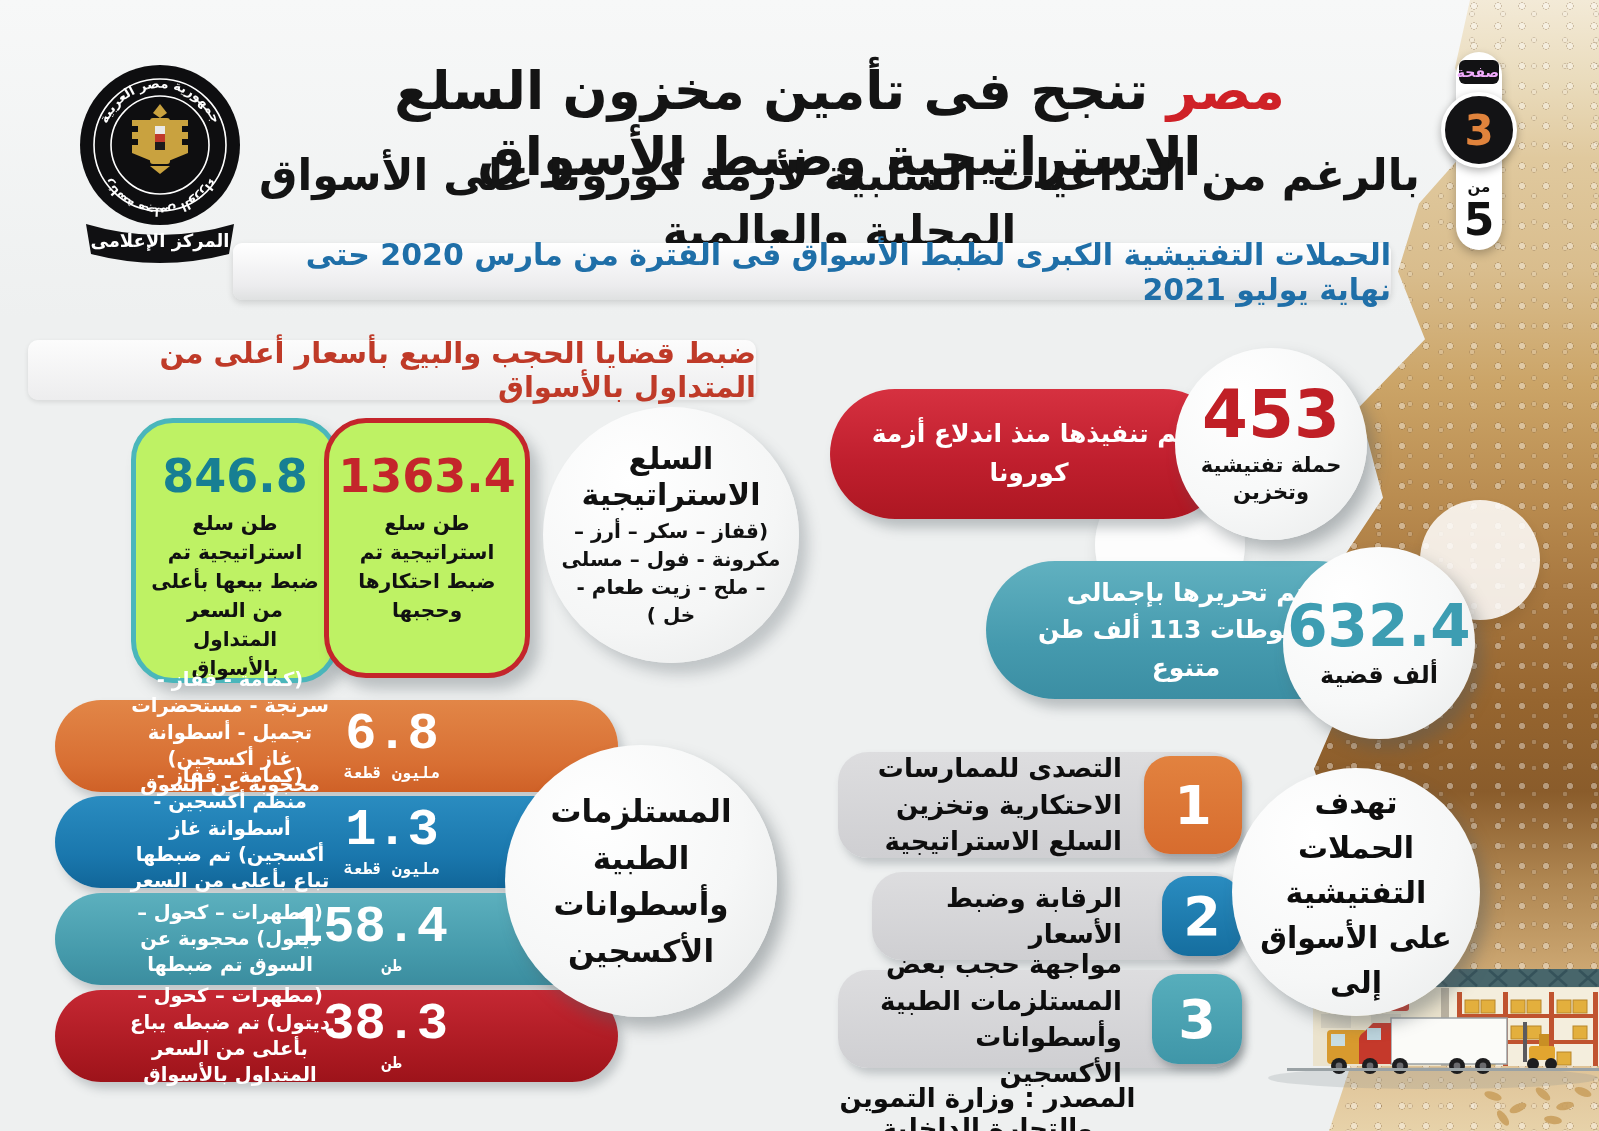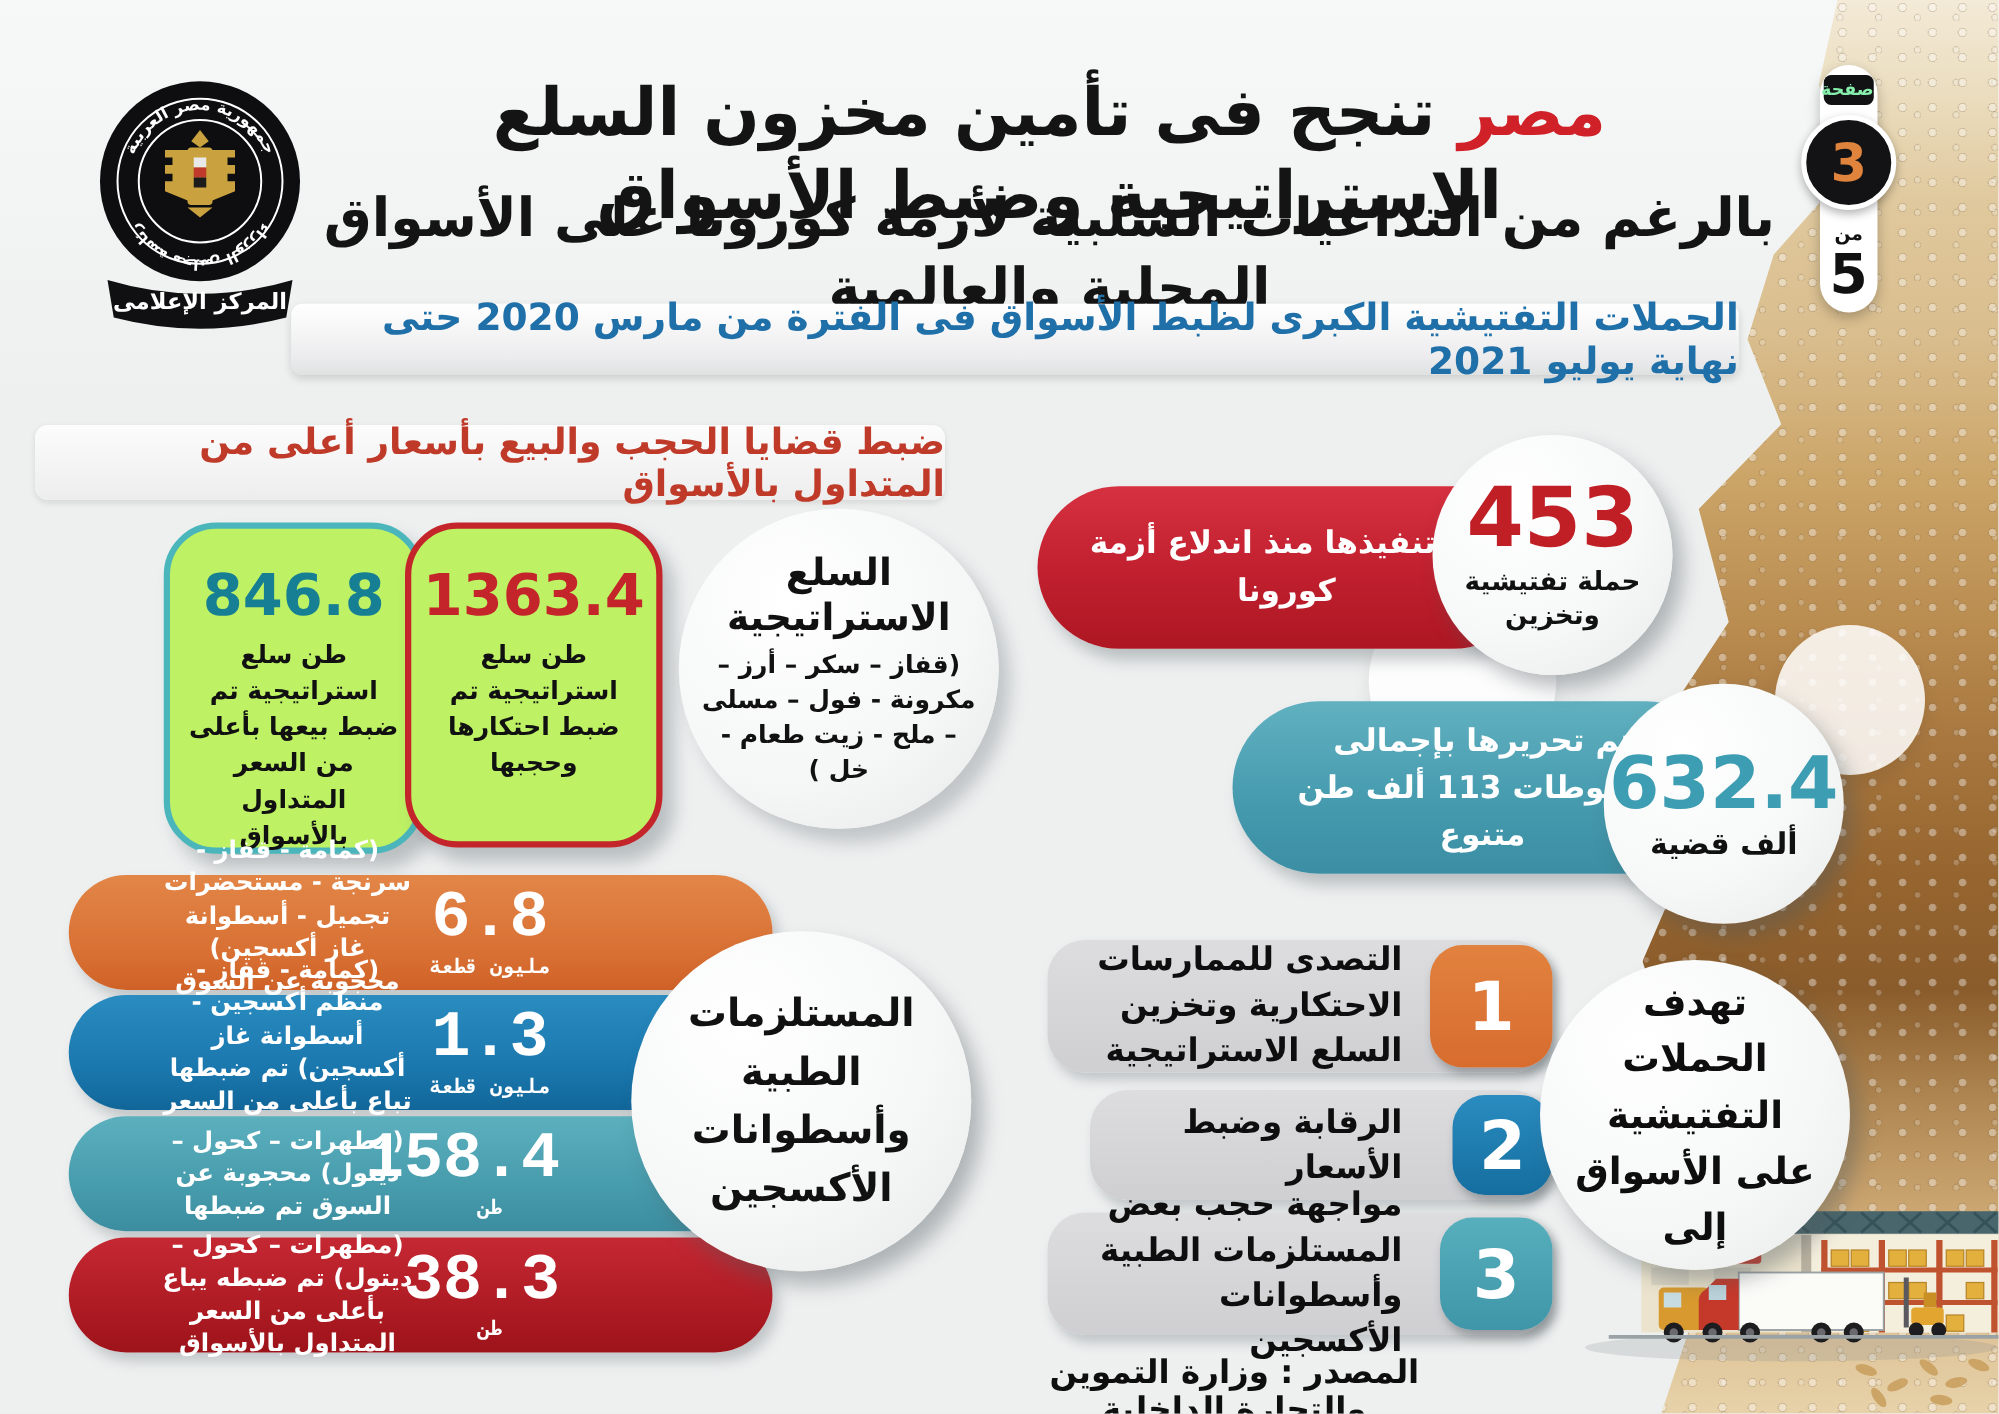--- a/index.html
+++ b/index.html
@@ -15,21 +15,21 @@
       radial-gradient(circle 5px at 7px 6px, rgba(255,255,255,.38) 0 55%, rgba(92,58,24,.28) 70%, transparent 75%),
       radial-gradient(circle 4px at 18px 14px, rgba(255,255,255,.22) 0 50%, rgba(70,40,15,.25) 68%, transparent 74%),
       linear-gradient(180deg,#f3ead7 0%,#eadcbd 7%,#e0c99e 14%,#d9bd8d 24%,#cba467 34%,#b88a4e 45%,#a87840 52%,#96652f 62%,#8a5c2b 70%,#b08752 78%,#cda873 86%,#ddc094 93%,#e7d2a9 100%);
     background-size:24px 20px,31px 26px,100% 100%;
     clip-path:polygon(57% 0,52% 6%,60% 12%,40% 18%,33% 24%,42% 30%,20% 36%,28% 44%,8% 52%,18% 60%,5% 68%,15% 76%,8% 84%,20% 92%,10% 100%,100% 100%,100% 0);}
   
   .logo{top:48px;left:58px;width:204px;height:220px;z-index:3;}
   
   .page-pill{top:52px;left:1456px;width:46px;height:198px;background:#fff;border-radius:23px;
     box-shadow:0 4px 10px rgba(0,0,0,.25);z-index:4;}
-  .page-label{position:absolute;top:8px;left:3px;right:3px;background:#121214;color:#86efac;border-radius:6px;
+  .page-label{position:absolute;top:8px;left:3px;right:3px;background:#121214;color:#f0abfc;border-radius:6px;
     font-size:14px;text-align:center;padding:4px 0;}
   .page-circle{position:absolute;top:40px;left:-15px;width:68px;height:68px;background:#131315;border-radius:50%;
     border:4px solid #fff;box-shadow:0 3px 8px rgba(0,0,0,.3);color:#e0833c;font-size:42px;
     display:flex;align-items:center;justify-content:center;}
   .page-of{position:absolute;top:126px;left:0;right:0;text-align:center;font-size:15px;color:#111;}
   .page-total{position:absolute;top:142px;left:0;right:0;text-align:center;font-size:44px;color:#111;}
   
   .title1{top:58px;left:250px;right:170px;text-align:center;font-size:53px;line-height:1.25;z-index:2;color:#141414;}
   .title1 .hl{color:#cf2127;}
   .title2{top:148px;left:250px;right:170px;text-align:center;font-size:43px;line-height:1.3;z-index:2;color:#141414;}
@@ -57,21 +57,21 @@
   
   .stat-pill{z-index:3;color:#fff;display:flex;align-items:center;justify-content:center;text-align:center;
     box-shadow:6px 9px 12px rgba(90,100,105,.35);}
   .pill-453{top:389px;left:830px;width:330px;height:130px;border-radius:65px;font-size:25px;line-height:1.55;
     background:linear-gradient(180deg,#d63140 0%,#c01f2e 55%,#ad1722 100%);padding:0 34px;}
   .pill-632{top:561px;left:986px;width:332px;height:138px;border-radius:69px;font-size:25px;line-height:1.5;
     background:linear-gradient(180deg,#61b1c0 0%,#459aae 60%,#3b8ea3 100%);padding:0 34px;}
   .stat-circle{z-index:4;border-radius:50%;display:flex;flex-direction:column;align-items:center;justify-content:center;text-align:center;
     background:radial-gradient(circle at 32% 26%,#ffffff 0%,#f7f8f8 55%,#e8eaea 100%);
     box-shadow:8px 10px 16px rgba(80,90,95,.4);}
-  .circle-453{top:348px;left:1146px;width:192px;height:192px;}
+  .circle-453{top:348px;left:1175px;width:192px;height:192px;}
   .circle-453 .num{font-size:66px;color:#c01f26;line-height:1;}
   .circle-453 .lbl{font-size:21px;color:#111;line-height:1.3;margin-top:4px;}
   .circle-632{top:547px;left:1283px;width:192px;height:192px;}
   .circle-632 .num{font-size:58px;color:#3d9db2;line-height:1;}
   .circle-632 .lbl{font-size:24px;color:#111;margin-top:6px;}
   .deco-circle{z-index:2;border-radius:50%;background:rgba(255,255,255,.85);box-shadow:0 8px 14px rgba(0,0,0,.08);}
   
   .bar{left:55px;width:563px;height:92px;border-radius:46px;z-index:3;color:#fff;
     display:flex;align-items:center;padding-right:170px;box-sizing:border-box;
     box-shadow:5px 7px 10px rgba(90,100,105,.3);}

